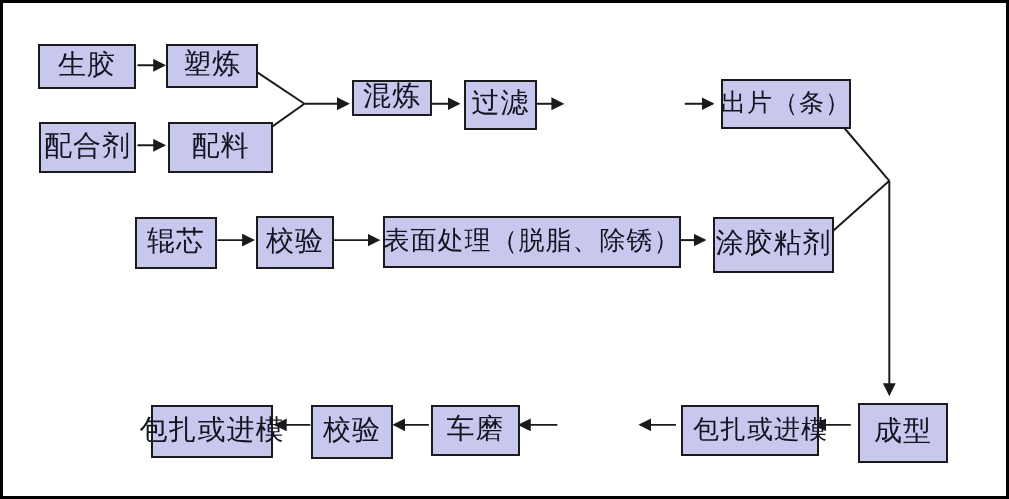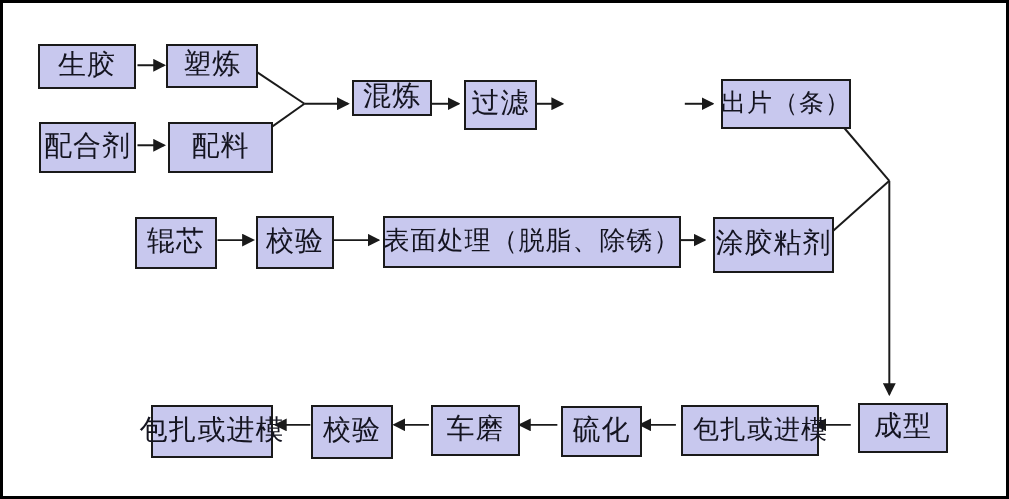--- a/index.html
+++ b/index.html
@@ -76,20 +76,19 @@
 
   <div class="node" style="left:349px; top:77px;  width:80px;  height:36px;">混炼</div>
   <div class="node" style="left:461px; top:77px;  width:73px;  height:50px;">过滤</div>
   <div class="node fs25" style="left:718px; top:76px;  width:130px; height:50px;">出片（条）</div>
 
   <div class="node" style="left:132px; top:214px; width:82px;  height:52px;">辊芯</div>
   <div class="node" style="left:253px; top:213px; width:78px;  height:53px;">校验</div>
   <div class="node fs26" style="left:380px; top:213px; width:298px; height:52px;">表面处理（脱脂、除锈）</div>
   <div class="node" style="left:710px; top:214px; width:121px; height:56px;">涂胶粘剂</div>
 
-  <div class="node" style="left:855px; top:400px; width:90px;  height:50px;">成型</div>
+  <div class="node" style="left:855px; top:400px; width:90px;  height:60px;">成型</div>
   <div class="node fs26" style="left:678px; top:402px; width:138px; height:51px;padding-left:21px;">包扎或进模</div>
-  <div class="node" style="left:558px; top:403px; width:81px;  height:51px;">硫化</div>
   <div class="node" style="left:428px; top:402px; width:89px;  height:51px;">车磨</div>
   <div class="node" style="left:308px; top:402px; width:82px;  height:54px;">校验</div>
   <div class="node" style="left:148px; top:402px; width:122px; height:53px;">包扎或进模</div>
 
 </div>
 
 </body></html>

